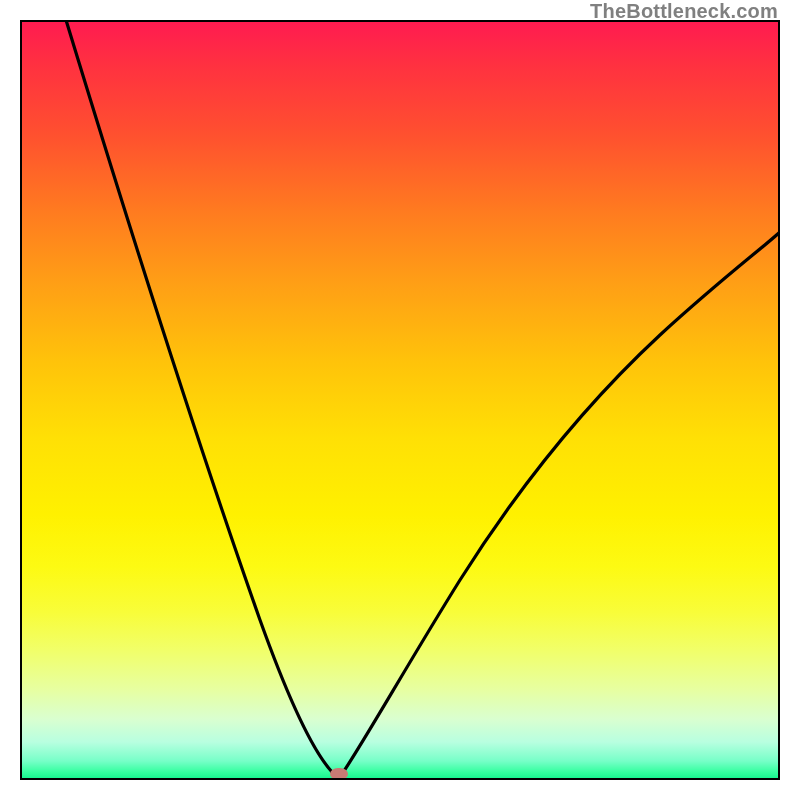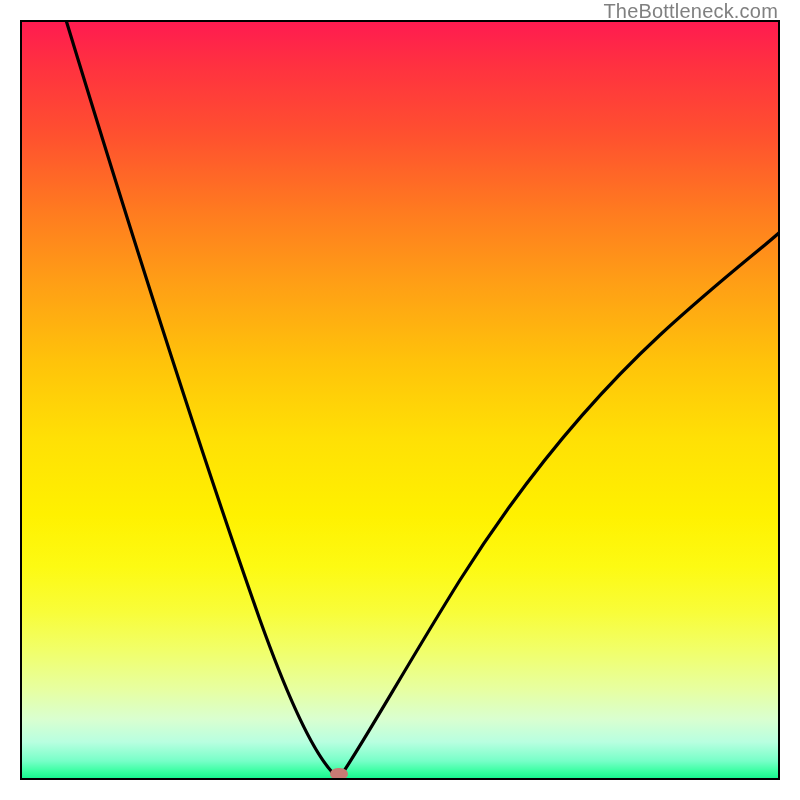--- a/index.html
+++ b/index.html
@@ -58,21 +58,21 @@
     top: 20px;
     width: 760px;
     height: 760px;
   }
   .watermark {
     position: absolute;
     right: 22px;
     top: 0px;
     font-size: 20px;
     color: #808080;
-    font-weight: 400;
+    font-weight: 700;
     letter-spacing: 0.2px;
   }
   .marker {
     position: absolute;
     width: 18px;
     height: 12px;
     background: #c77b74;
     border-radius: 8px / 6px;
     transform: translate(-50%, -50%);
   }

